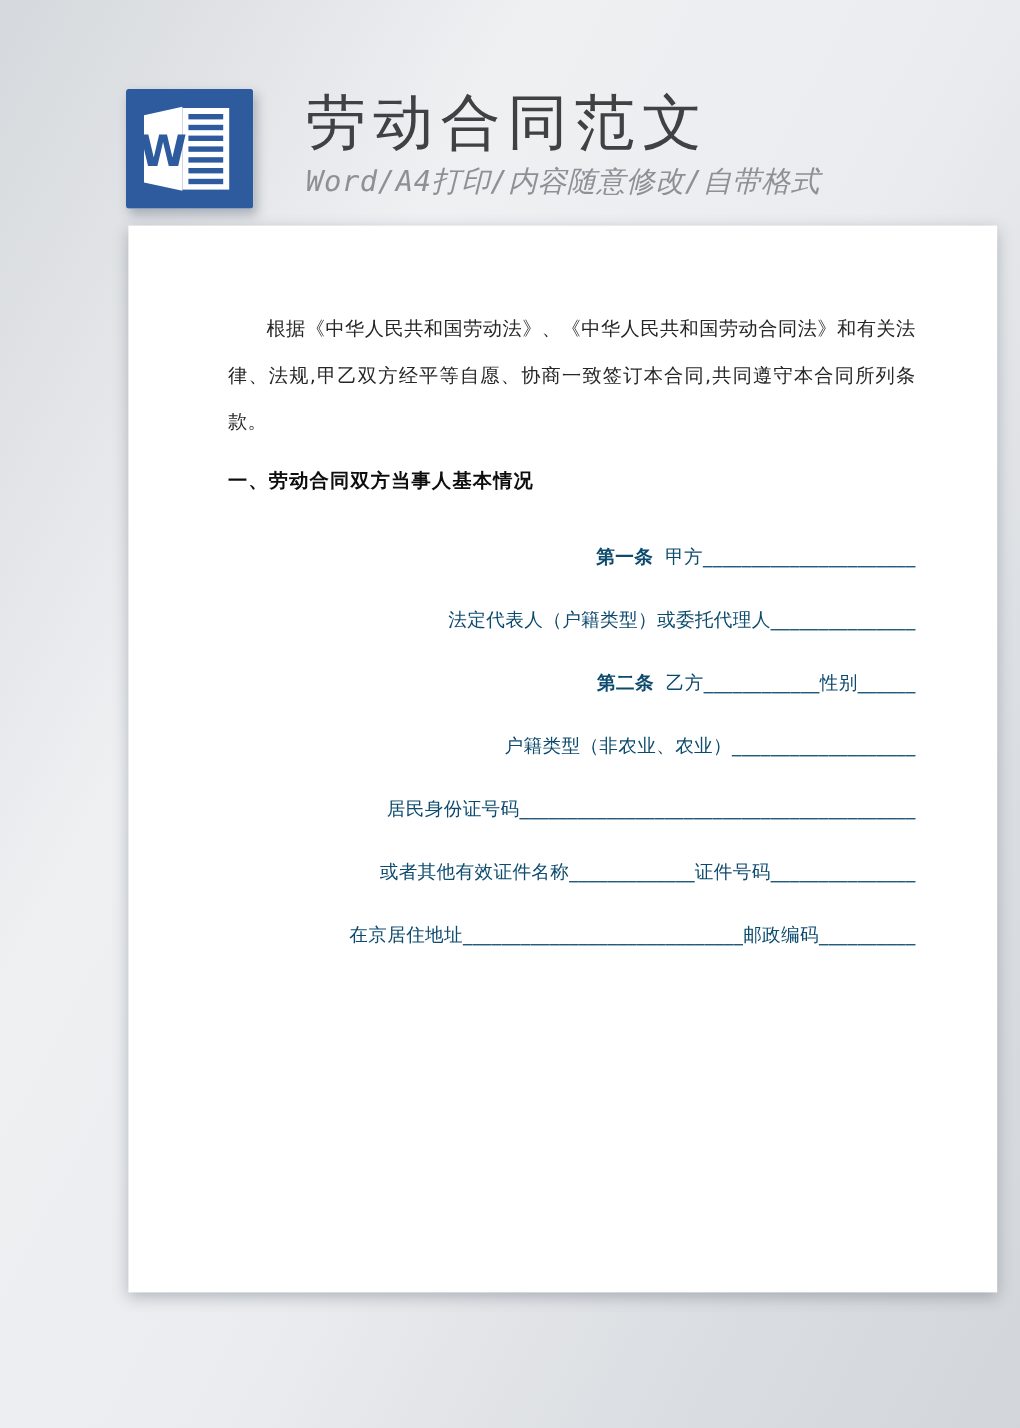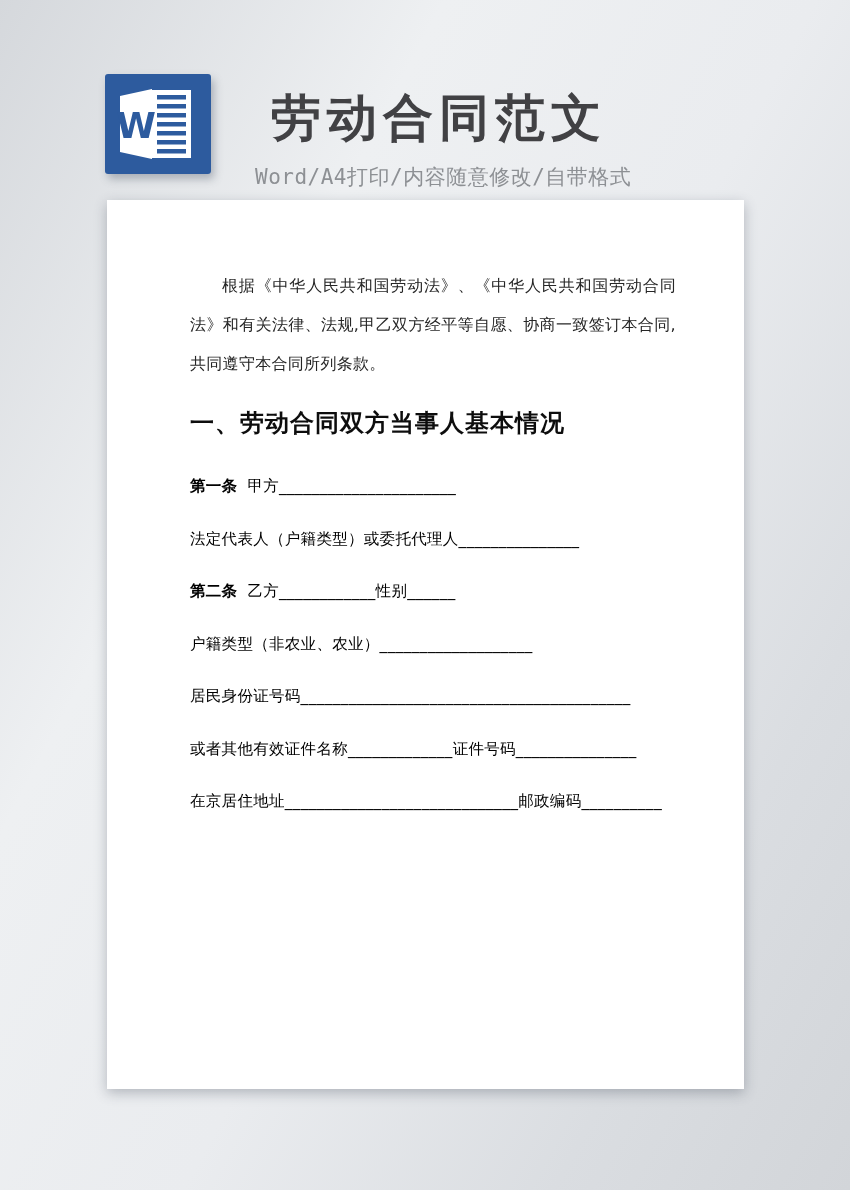--- a/index.html
+++ b/index.html
@@ -14,48 +14,49 @@
 
   
   .word-icon{
     position:absolute;left:105px;top:74px;width:106px;height:100px;
     border-radius:3px;overflow:hidden;
     box-shadow:3px 5px 9px rgba(90,100,115,.42);
   }
   .word-icon svg{display:block;width:100%;height:100%;}
   .header-text{position:absolute;left:255px;top:72px;}
   .page-title{
-    margin:16px;font-size:50px;line-height:60px;letter-spacing:6px;
-    font-weight:bold;color:#414144;white-space:nowrap;
+    margin:0;font-size:50px;line-height:60px;letter-spacing:6px;
+    font-weight:normal;color:#414144;white-space:nowrap;
   }
   .page-subtitle{
-    margin:6px 0 0;font-size:21px;line-height:26px;letter-spacing:.5px;
+    margin:6px 0 0;font-size:24px;line-height:26px;letter-spacing:.5px;
     color:#8d9094;white-space:nowrap;
     font-family:"DejaVu Sans Mono","DejaVu Sans",monospace;
+    font-style:italic;
   }
 
   
   .paper{
-    position:absolute;left:107px;top:200px;width:637px;height:889px;
+    position:absolute;left:107px;top:188px;width:724px;height:889px;
     background:#ffffff;box-sizing:border-box;
     padding:66px 68px 0 83px;
     box-shadow:0 4px 12px rgba(60,70,85,.33);
   }
   .intro{
     margin:0;font-size:16px;line-height:39px;letter-spacing:.3px;
     color:#262626;text-align:justify;text-indent:2em;
   }
   .section-heading{
-    margin:25px 0 0;font-size:24px;line-height:30px;letter-spacing:1px;
+    margin:15px 0 0;font-size:16px;line-height:30px;letter-spacing:1px;
     font-weight:bold;color:#0d0d0d;white-space:nowrap;
   }
   .form-lines{margin-top:22px;}
   .form-line{
-    font-size:15.5px;line-height:52.5px;color:#000000;
-    white-space:nowrap;letter-spacing:.3px;
+    font-size:15.5px;line-height:52.5px;color:#0c4a6e;
+    white-space:nowrap;letter-spacing:.3px;text-align:right;
   }
   .fl-bold{font-weight:bold;}
   .fl-bold:not(:empty){margin-right:10px;}
 </style>
 </head>
 <body>
 
 <div class="stage">
 
   <div>

